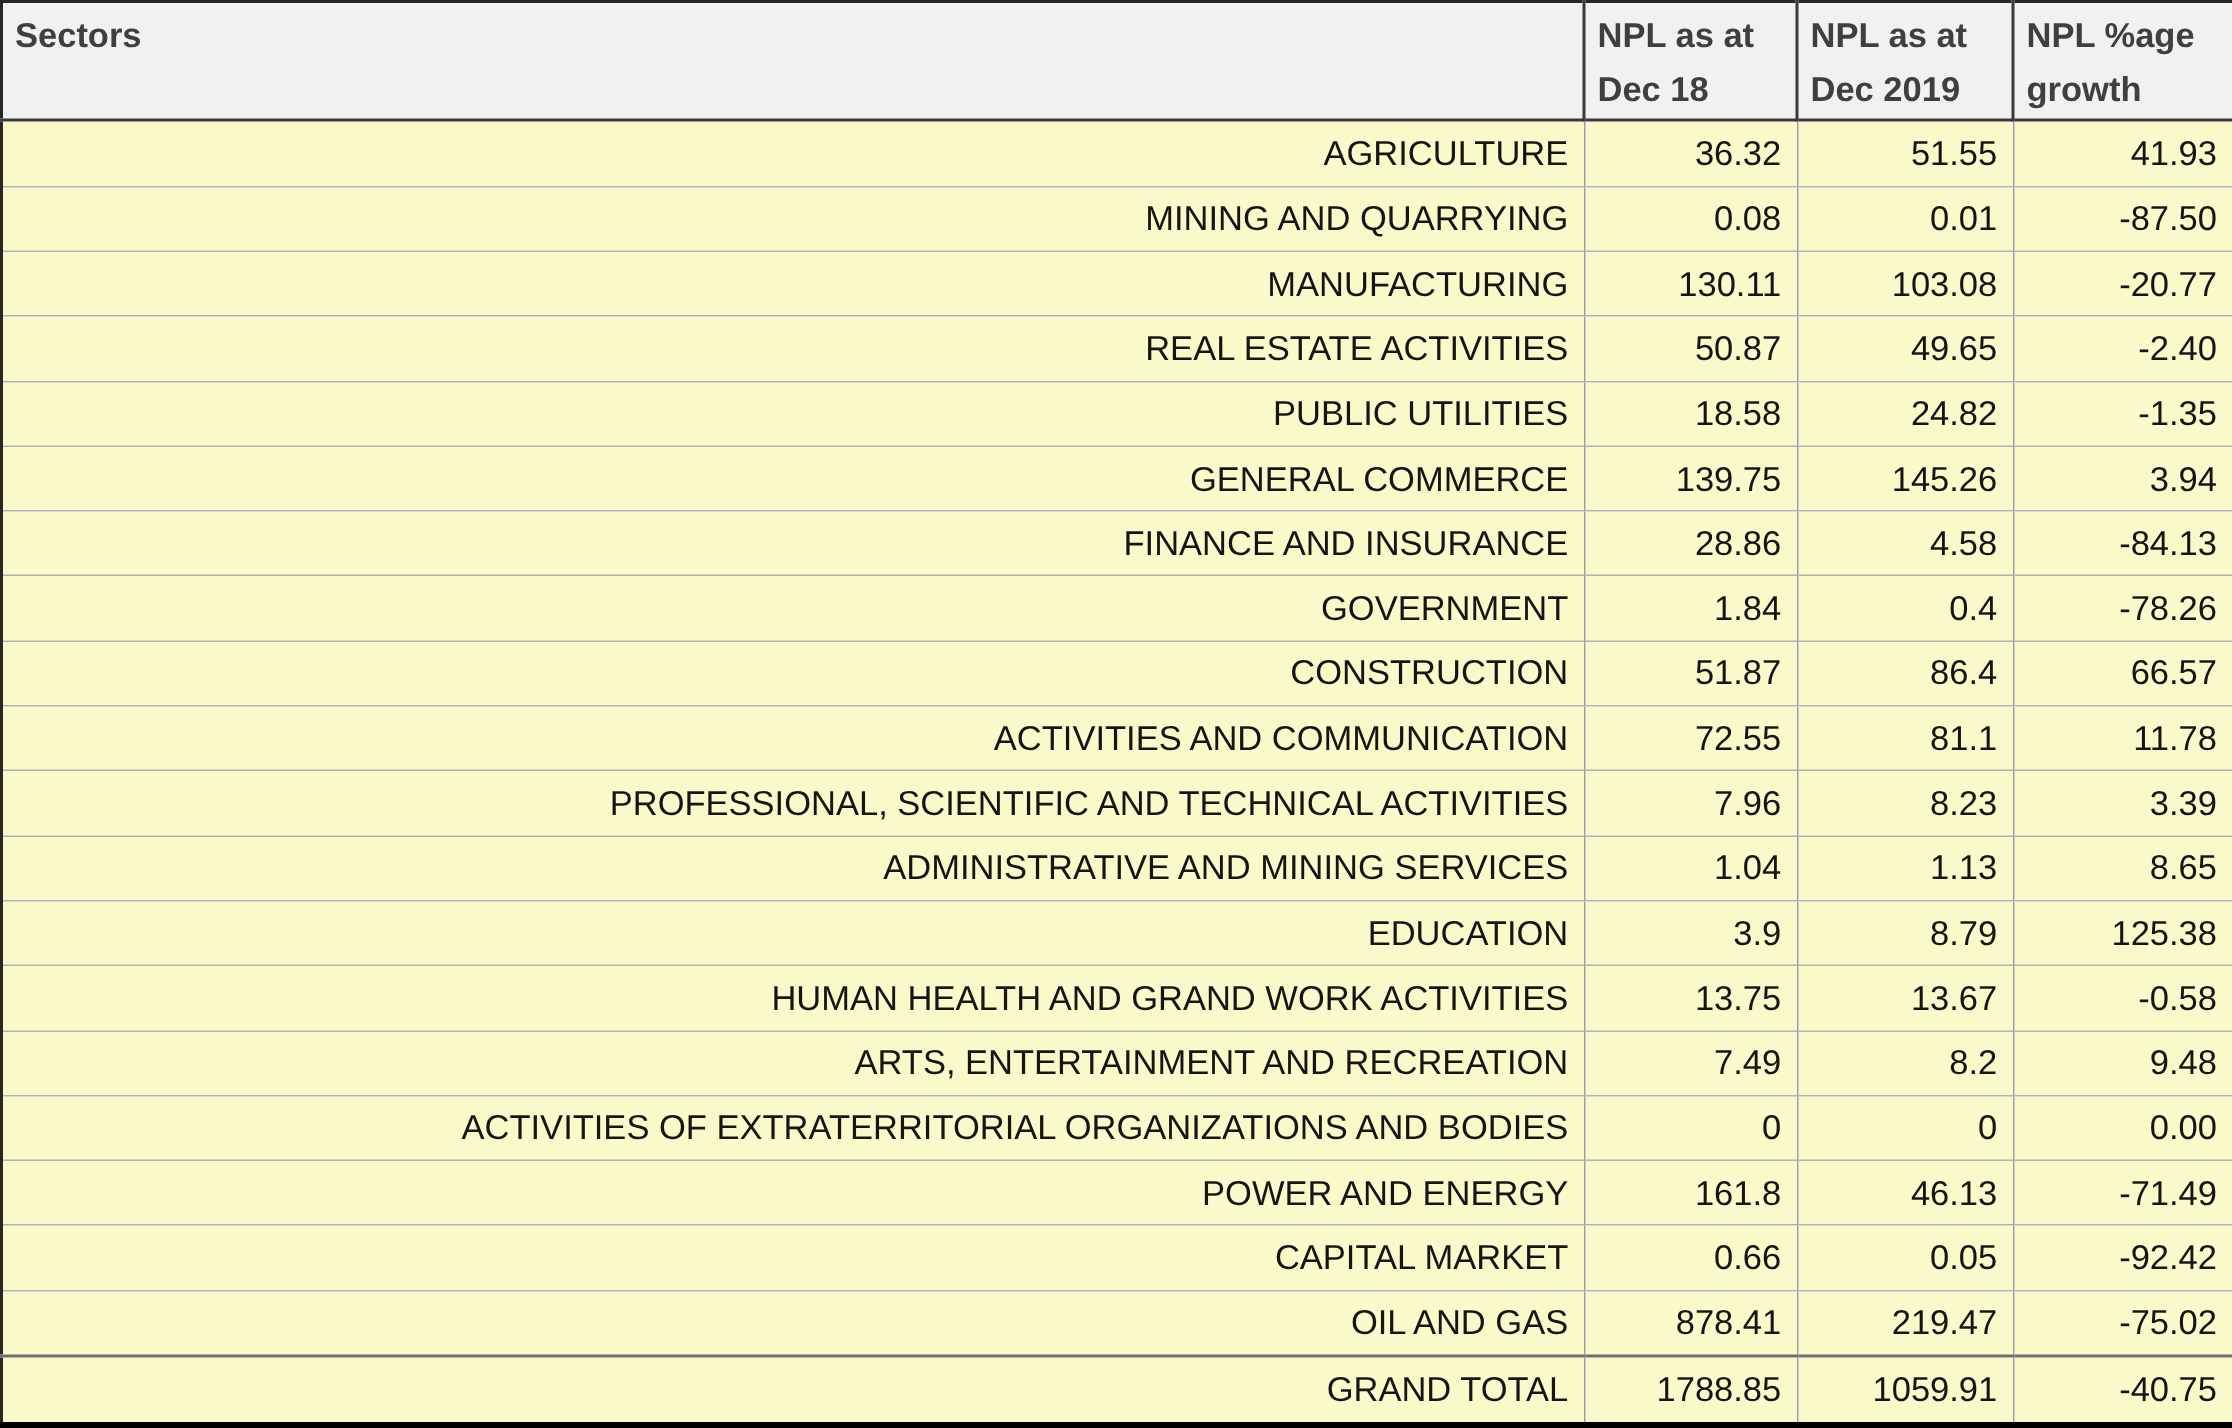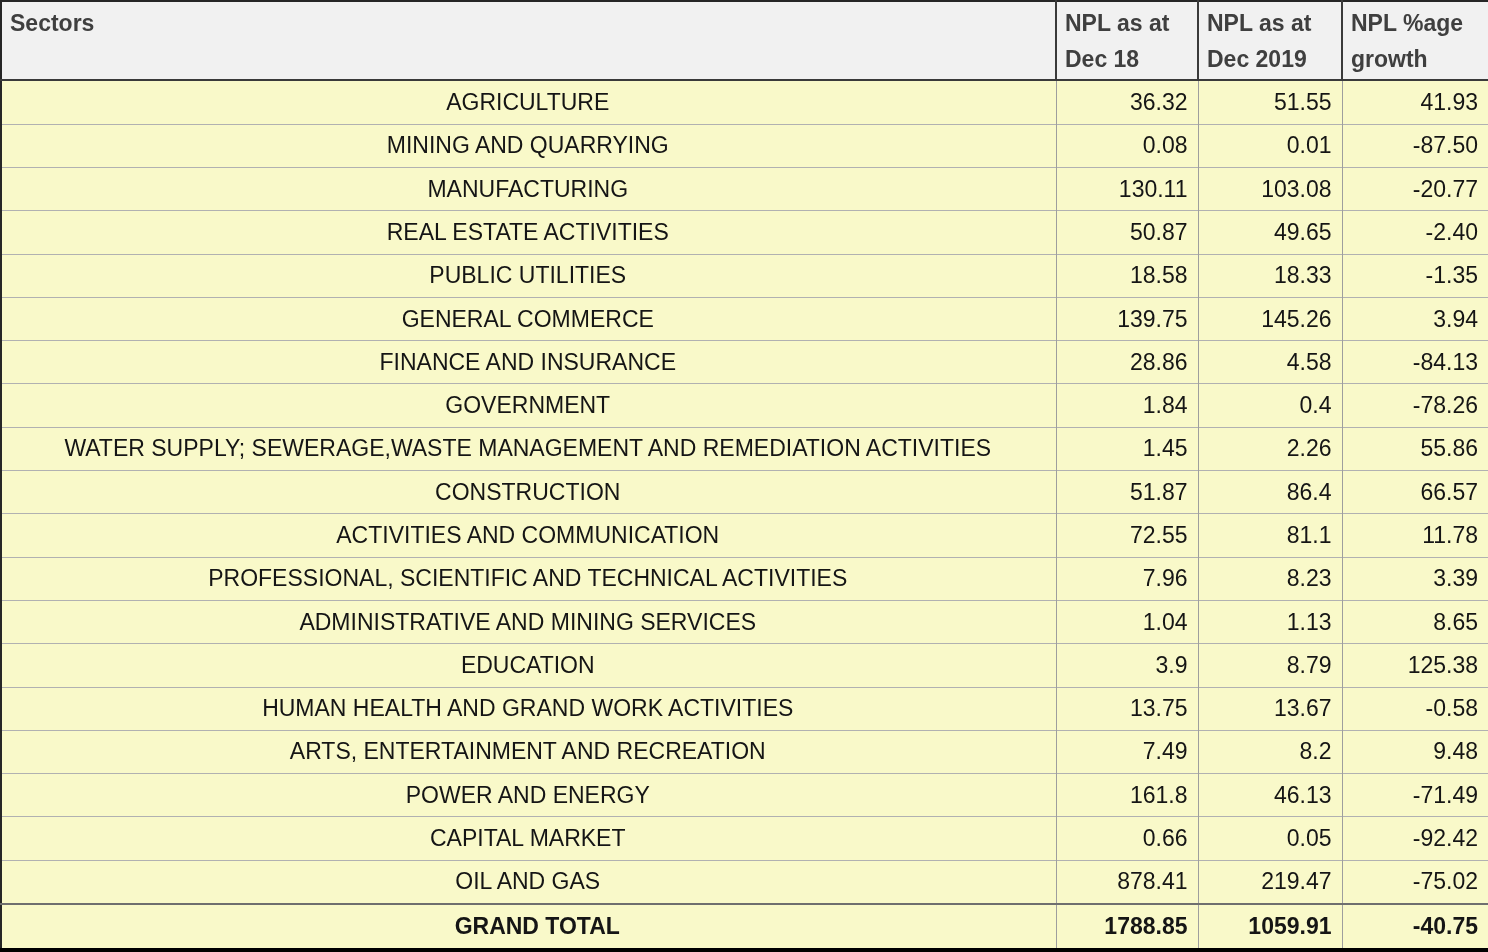--- a/index.html
+++ b/index.html
@@ -47,23 +47,23 @@
     font-size:23px;
     height:35px;
     padding:0 10px 0 8px;
     border-right:1px solid var(--grid-v);
     border-top:1px solid var(--grid-h);
     white-space:nowrap;
     overflow:hidden;
   }
   td:last-child{border-right:none;}
   td.num{text-align:right;}
-  td.sector{text-align:center;}
+  td.sector{text-align:right;}
   tr.total td{
-    font-weight:bold;
+    font-weight:normal;
     border-top:2px solid var(--total-sep);
     padding-left:27px;
   }
 </style>
 </head>
 <body>
 
 <table>
   <colgroup>
     <col class="c-sector">
@@ -100,21 +100,21 @@
       </tr>
       <tr>
         <td class="sector">REAL ESTATE ACTIVITIES</td>
         <td class="num">50.87</td>
         <td class="num">49.65</td>
         <td class="num">-2.40</td>
       </tr>
       <tr>
         <td class="sector">PUBLIC UTILITIES</td>
         <td class="num">18.58</td>
-        <td class="num">18.33</td>
+        <td class="num">24.82</td>
         <td class="num">-1.35</td>
       </tr>
       <tr>
         <td class="sector">GENERAL COMMERCE</td>
         <td class="num">139.75</td>
         <td class="num">145.26</td>
         <td class="num">3.94</td>
       </tr>
       <tr>
         <td class="sector">FINANCE AND INSURANCE</td>
@@ -122,26 +122,20 @@
         <td class="num">4.58</td>
         <td class="num">-84.13</td>
       </tr>
       <tr>
         <td class="sector">GOVERNMENT</td>
         <td class="num">1.84</td>
         <td class="num">0.4</td>
         <td class="num">-78.26</td>
       </tr>
       <tr>
-        <td class="sector">WATER SUPPLY; SEWERAGE,WASTE MANAGEMENT AND REMEDIATION ACTIVITIES</td>
-        <td class="num">1.45</td>
-        <td class="num">2.26</td>
-        <td class="num">55.86</td>
-      </tr>
-      <tr>
         <td class="sector">CONSTRUCTION</td>
         <td class="num">51.87</td>
         <td class="num">86.4</td>
         <td class="num">66.57</td>
       </tr>
       <tr>
         <td class="sector">ACTIVITIES AND COMMUNICATION</td>
         <td class="num">72.55</td>
         <td class="num">81.1</td>
         <td class="num">11.78</td>
@@ -168,20 +162,26 @@
         <td class="sector">HUMAN HEALTH AND GRAND WORK ACTIVITIES</td>
         <td class="num">13.75</td>
         <td class="num">13.67</td>
         <td class="num">-0.58</td>
       </tr>
       <tr>
         <td class="sector">ARTS, ENTERTAINMENT AND RECREATION</td>
         <td class="num">7.49</td>
         <td class="num">8.2</td>
         <td class="num">9.48</td>
+      </tr>
+      <tr>
+        <td class="sector">ACTIVITIES OF EXTRATERRITORIAL ORGANIZATIONS AND BODIES</td>
+        <td class="num">0</td>
+        <td class="num">0</td>
+        <td class="num">0.00</td>
       </tr>
       <tr>
         <td class="sector">POWER AND ENERGY</td>
         <td class="num">161.8</td>
         <td class="num">46.13</td>
         <td class="num">-71.49</td>
       </tr>
       <tr>
         <td class="sector">CAPITAL MARKET</td>
         <td class="num">0.66</td>

